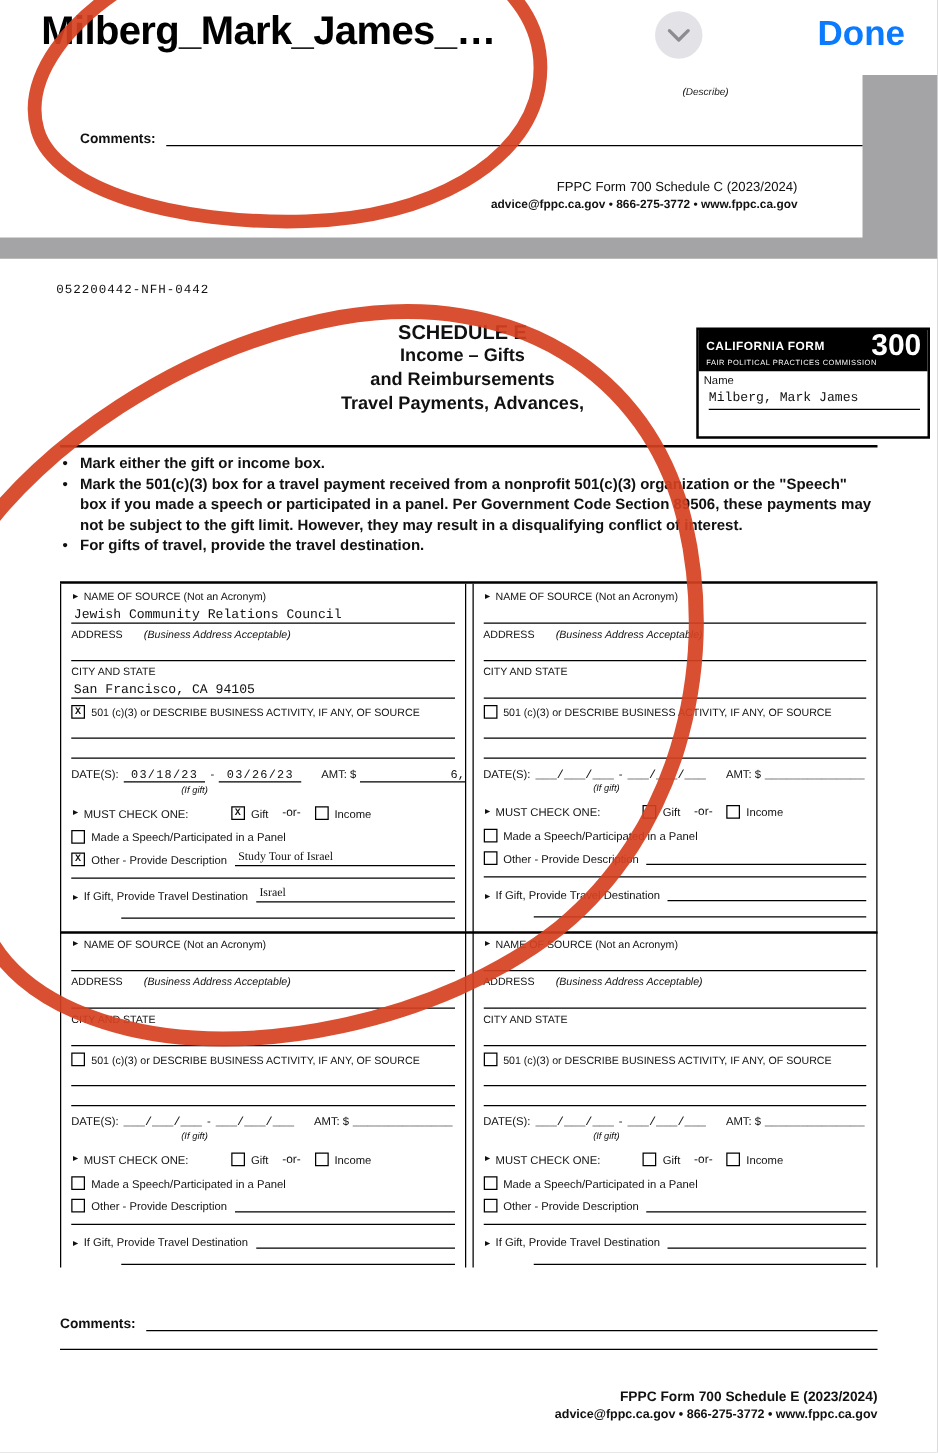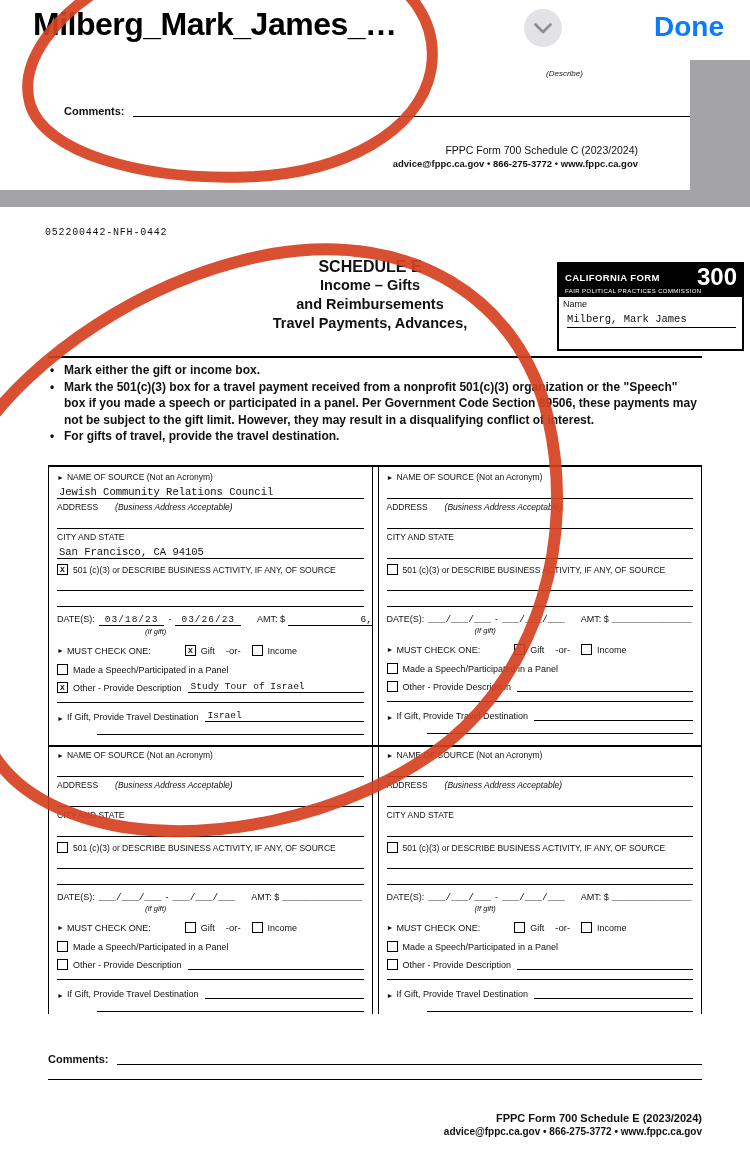--- a/index.html
+++ b/index.html
@@ -65,21 +65,21 @@
   .dval{font-family:"Liberation Mono","DejaVu Sans Mono",monospace;font-size:9.5px;margin:0 4px;}
   .dval.filled{border-bottom:1px solid #000;padding:0 6px;letter-spacing:1px;}
   .dsep{font-size:9px;}
   .amtlbl{margin-left:12px;}
   .aval{font-family:"Liberation Mono","DejaVu Sans Mono",monospace;font-size:9.5px;margin-left:3px;}
   .aval.filled{border-bottom:1px solid #000;min-width:118px;text-align:right;padding-right:4px;}
   .ifgift{font-size:7.5px;font-style:italic;margin:1px 0 0 88px;}
   .mustrow{display:flex;align-items:center;margin-top:9px;font-size:9px;white-space:nowrap;}
   .giftcb{margin-left:34px;}
   .orl{margin:0 11px;font-size:9.5px;}
-  .inline-val{flex:1;border-bottom:1px solid #000;font-family:Liberation Mono, monospace;
+  .inline-val{flex:1;border-bottom:1px solid #000;font-family:Liberation Serif, serif;
               font-size:9.5px;margin-left:6px;padding:0 3px;min-height:11px;}
   .hline{border-bottom:1px solid #000;height:9px;}
   .hline.ind{margin-left:40px;height:12px;}
   .speechrow{margin-top:8px;}
   .otherrow{margin-top:6px;align-items:flex-end;}
   .travelrow{margin-top:7px;align-items:flex-end;}
   
   .commentsE{position:absolute;left:48px;top:845px;width:654px;display:flex;align-items:flex-end;}
   .comments-line2{position:absolute;left:48px;top:872px;width:654px;border-bottom:1.2px solid #000;}
   .footE{position:absolute;right:48px;top:905px;text-align:right;}

